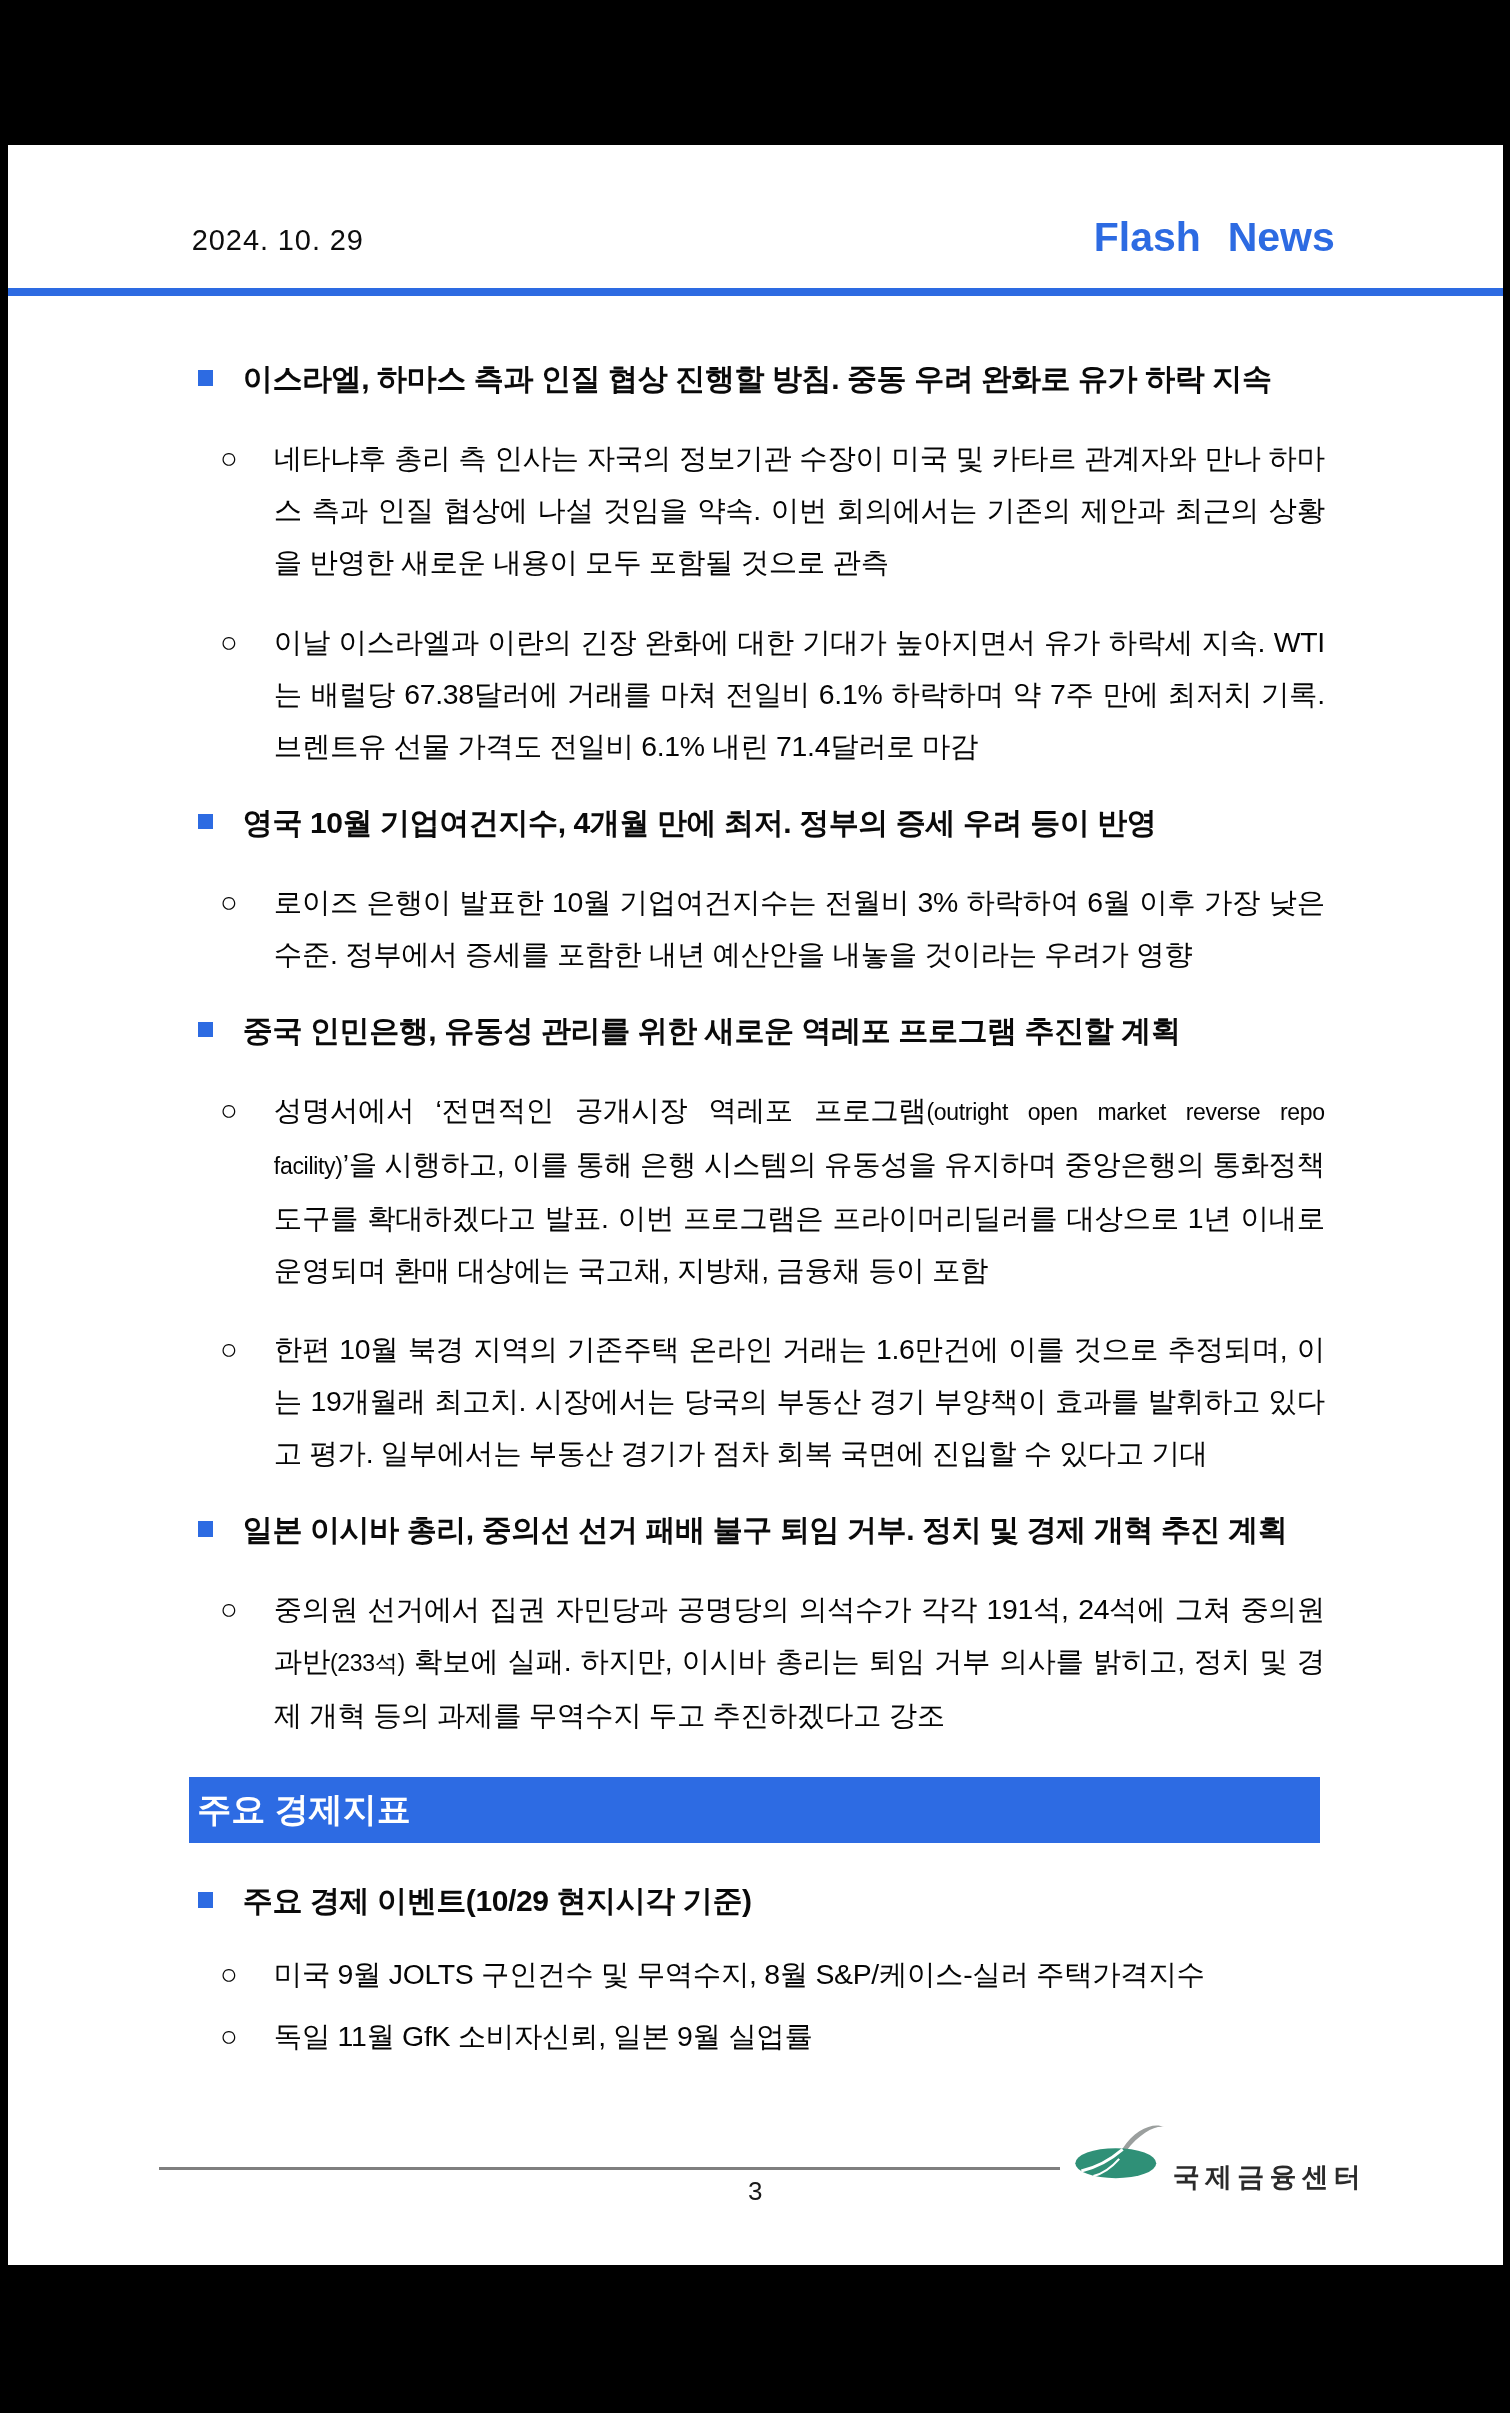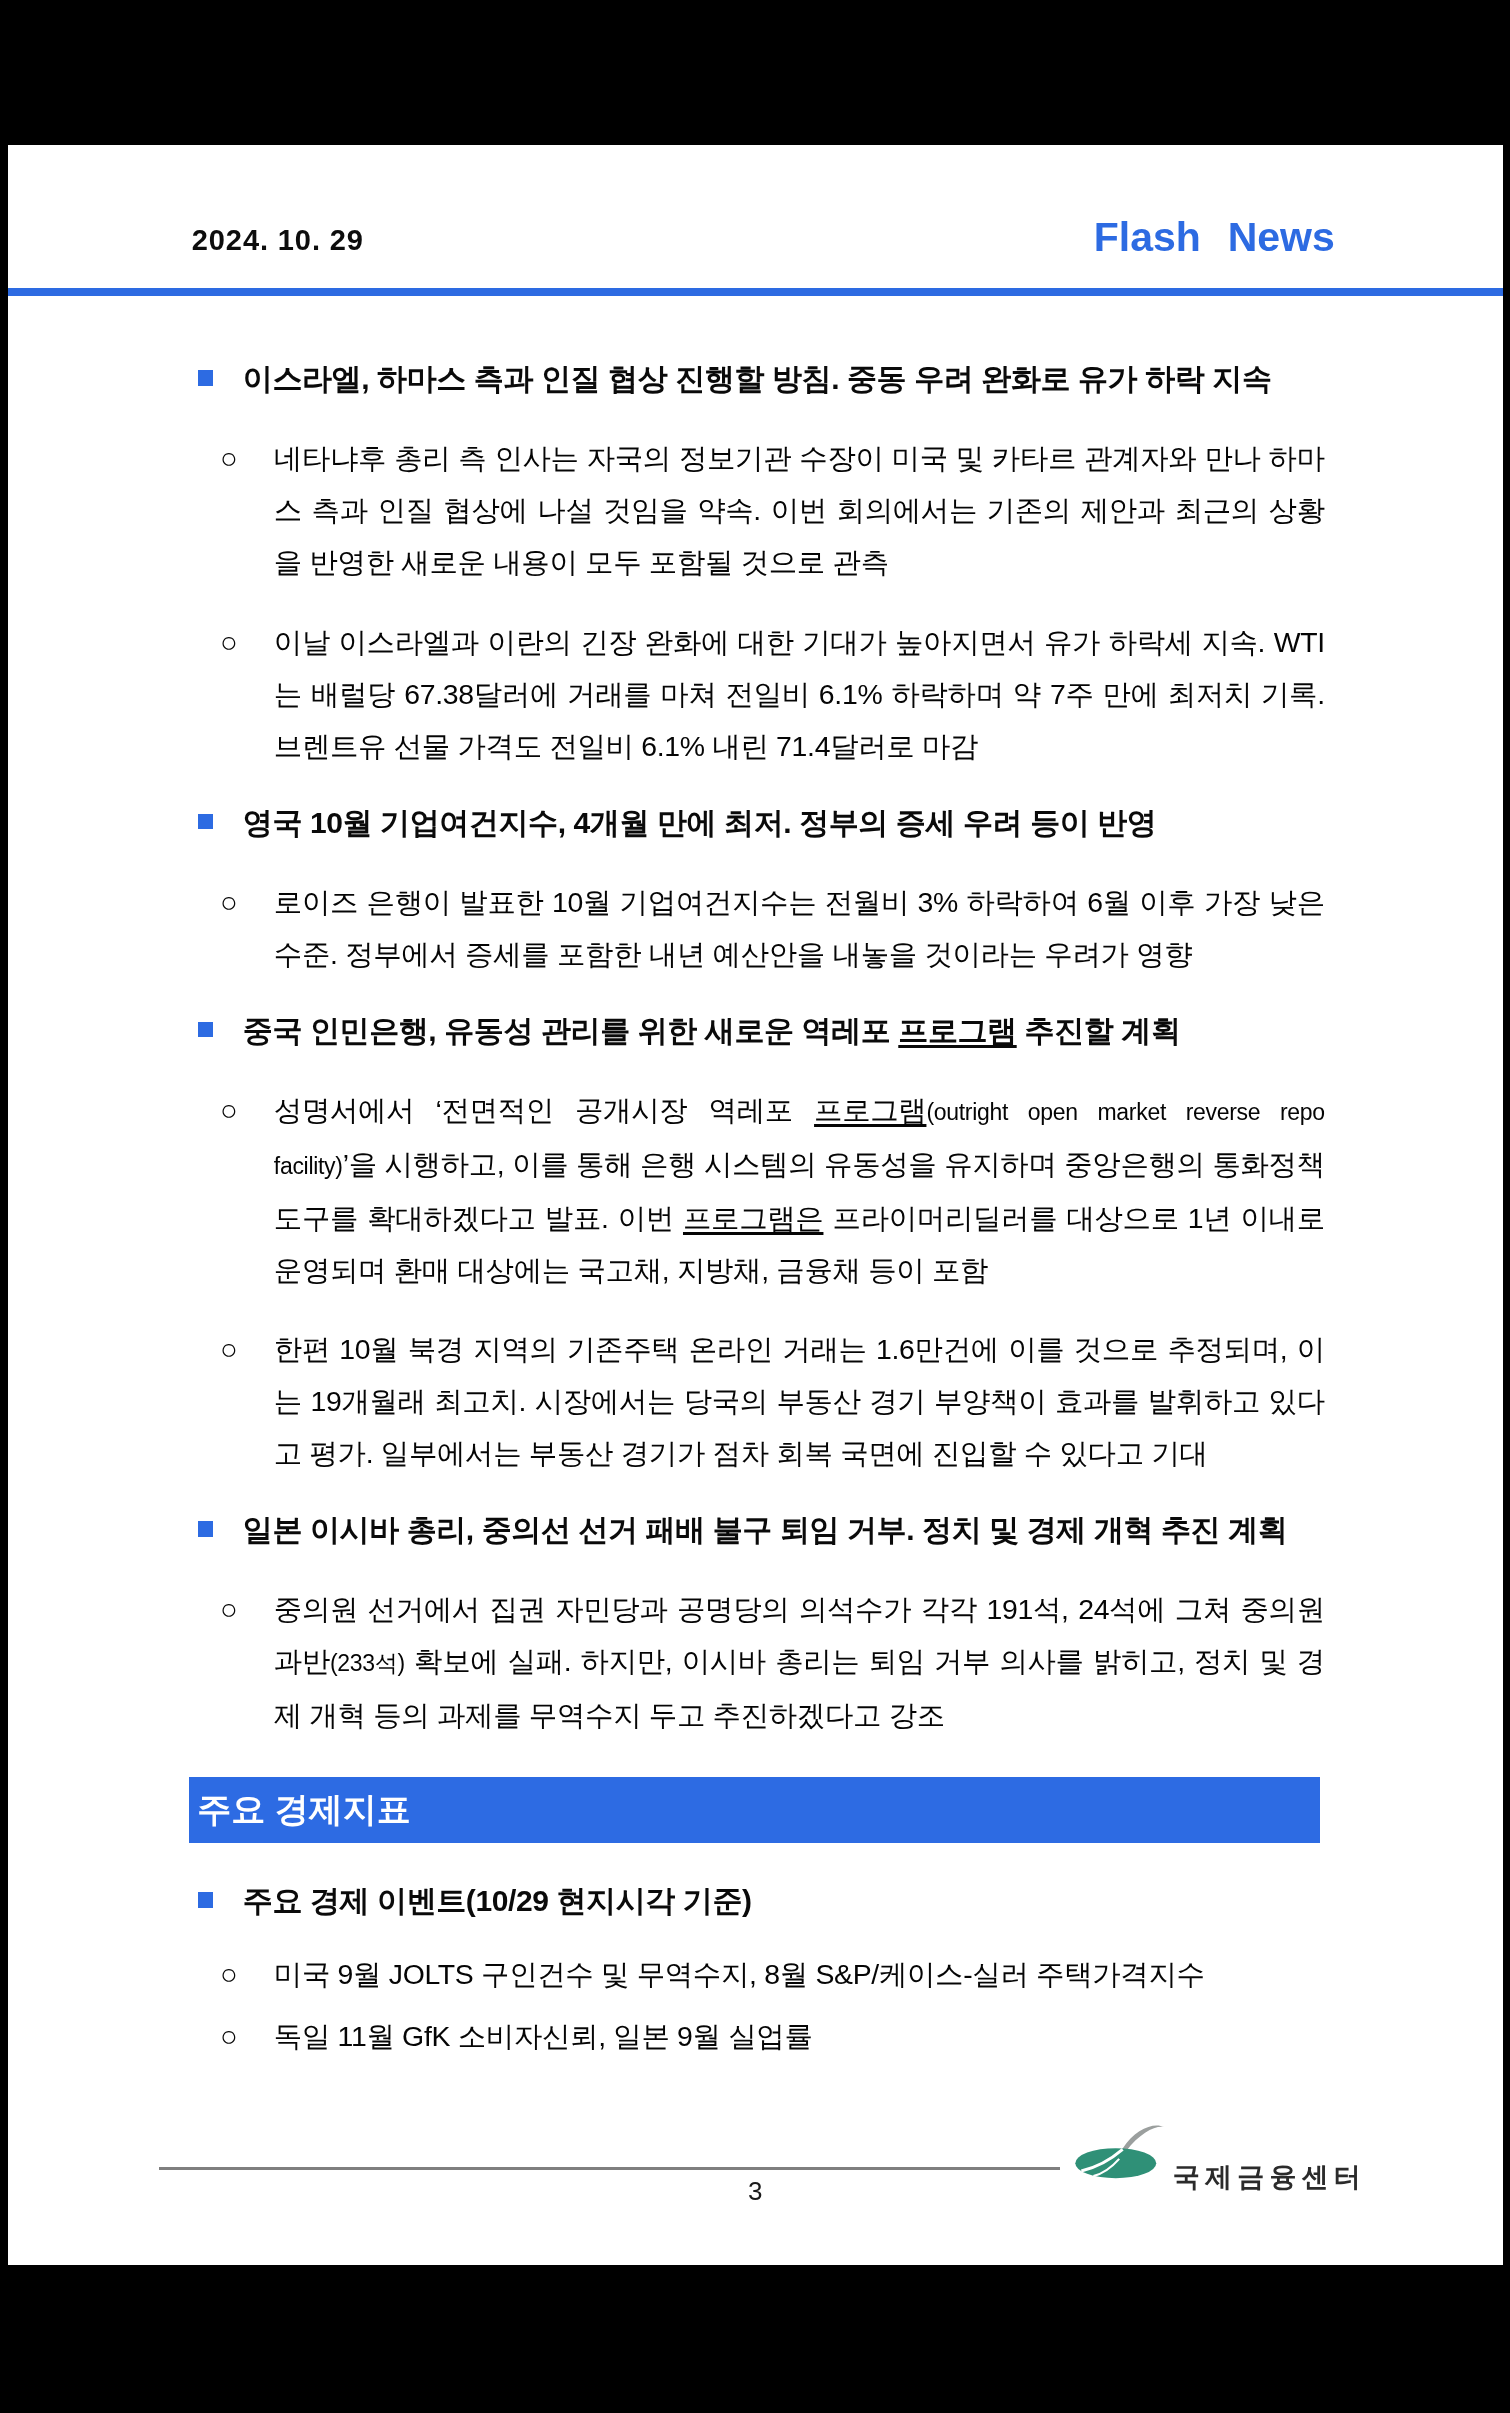--- a/index.html
+++ b/index.html
@@ -7,21 +7,21 @@
     width:1510px;height:2413px;position:relative;background:#000;
     font-family:"Liberation Sans","DejaVu Sans",sans-serif;
   }
   .page{
     position:absolute;left:7.8px;top:145px;width:1495px;height:2120px;
     background:#ffffff;overflow:hidden;
   }
   
   .doc-date{
     position:absolute;left:184px;top:79px;
-    font-size:29px;font-weight:700;color:#0d0d0d;letter-spacing:0.9px;
+    font-size:29px;font-weight:400;color:#0d0d0d;letter-spacing:0.9px;
   }
   .brand{
     position:absolute;right:168px;top:69px;
     font-size:41px;font-weight:700;color:#2d6be2;word-spacing:15.5px;letter-spacing:0px;
   }
   .header-rule{
     position:absolute;left:0;top:143px;width:100%;height:7.8px;background:#2d6be2;
   }
   
   .content{
@@ -43,21 +43,21 @@
   .bullet .marker{
     position:absolute;left:22.4px;top:0;font-size:29px;line-height:52px;color:#050505;
   }
   .bullet:nth-of-type(3){margin-bottom:31px;}
   .section .bullet:last-child{margin-bottom:31px;}
   .section.s1 .bullet:last-child{margin-bottom:31px;}
   .section.s4 .bullet:last-child{margin-bottom:36px;}
   .section.tight .bullet{margin-bottom:10.3px;}
   .section.tight .sec-heading{margin-bottom:27px;}
   .small{font-size:23px;}
-  .u{text-decoration:underline;text-underline-offset:4.3px;text-decoration-thickness:2.6px;}
+  .u{text-underline-offset:4.3px;text-decoration-thickness:2.6px;}
   .banner{
     height:66px;background:#2d6be3;margin:8.6px 0 38px -8.6px;width:1131px;
   }
   .banner .banner-label{
     display:block;padding-left:8px;font-size:34px;line-height:64px;font-weight:700;color:#ffffff;
   }
   
   .footer-rule{
     position:absolute;left:151px;top:2022px;width:901px;height:2.6px;background:#7f7f7f;
   }

